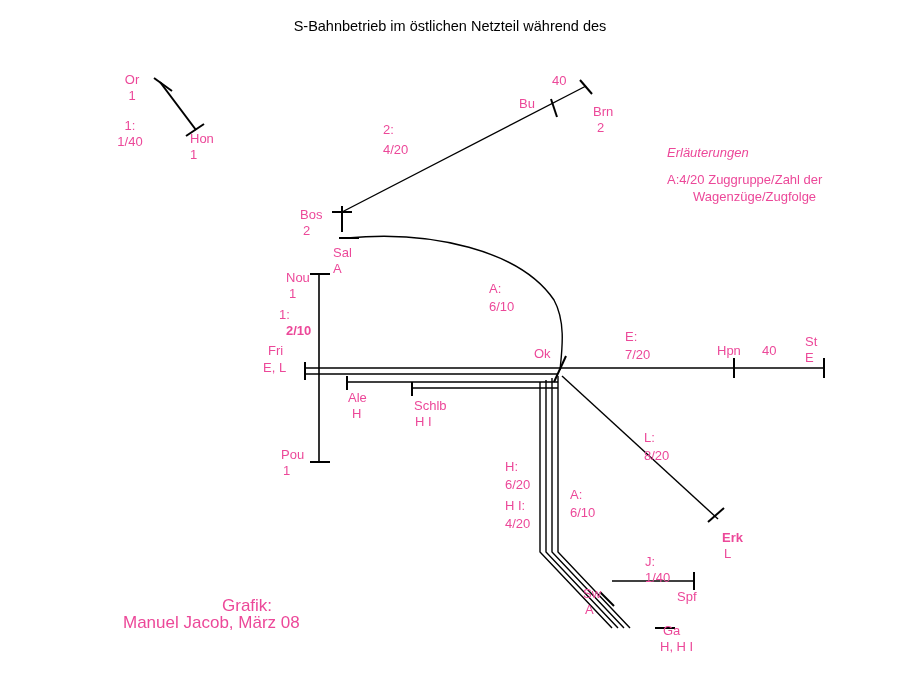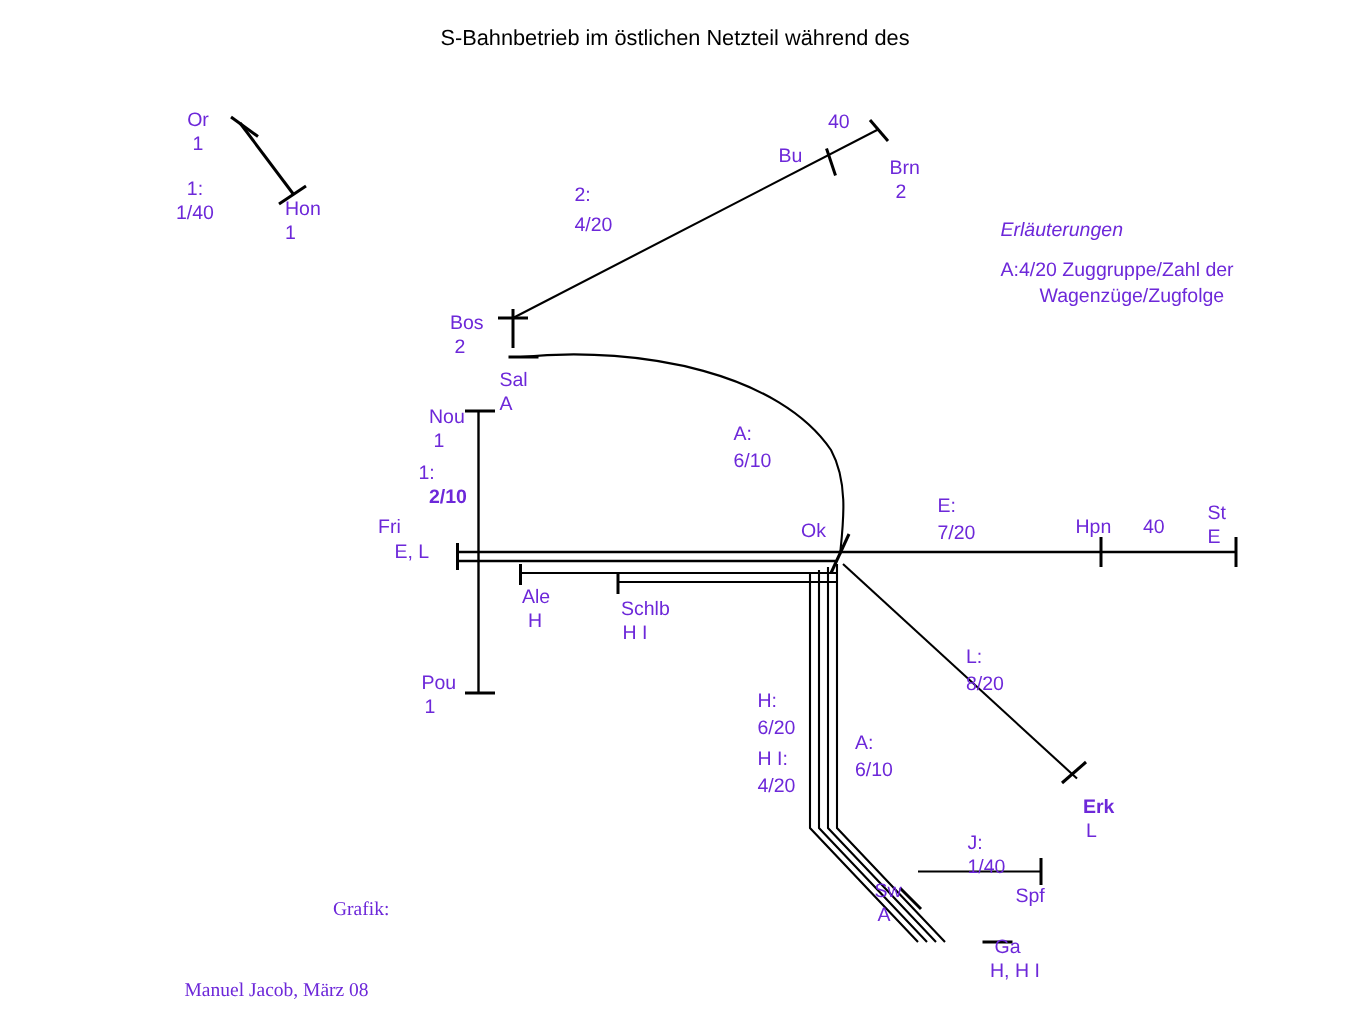--- a/index.html
+++ b/index.html
@@ -23,33 +23,33 @@
     left: 0;
     top: 0;
     width: 900px;
     height: 675px;
   }
   .lbl {
     position: absolute;
     font-size: 13px;
     line-height: 15px;
     white-space: pre;
-    color: #6d28d9;
+    color: #ec4899;
   }
   .title-line {
     position: absolute;
     width: 900px;
     text-align: center;
     font-size: 14.5px;
     line-height: 20px;
     white-space: pre;
   }
   .ctr { text-align: center; }
   .legend-title { font-size: 13px; }
-  .credit { font-size: 13px; line-height: 17px; font-family: Liberation Serif, serif; }
+  .credit { font-size: 17px; line-height: 17px; }
 </style>
 </head>
 <body>
 
 <div id="canvas">
 
   <div class="title-line" style="left:0; top:16px;">S-Bahnbetrieb im östlichen Netzteil während des</div>
 
   <svg id="diagram-svg" viewBox="0 0 900 675" xmlns="http://www.w3.org/2000/svg">
     <g stroke="#000000" fill="none" stroke-linecap="butt">
@@ -120,21 +120,21 @@
   <div class="lbl" style="left:303px; top:223px;">2</div>
 
   <div class="lbl" style="left:333px; top:245px;">Sal</div>
   <div class="lbl" style="left:333px; top:261px;">A</div>
 
   <div class="lbl" style="left:286px; top:270px;">Nou</div>
   <div class="lbl" style="left:289px; top:286px;">1</div>
   <div class="lbl" style="left:279px; top:307px;">1:</div>
   <div class="lbl" style="left:286px; top:323px;font-weight:bold;">2/10</div>
 
-  <div class="lbl" style="left:252px; top:343px;">Fri</div>
+  <div class="lbl" style="left:268px; top:343px;">Fri</div>
   <div class="lbl" style="left:263px; top:360px;">E, L</div>
 
   <div class="lbl" style="left:281px; top:447px;">Pou</div>
   <div class="lbl" style="left:283px; top:463px;">1</div>
 
   <div class="lbl" style="left:348px; top:390px;">Ale</div>
   <div class="lbl" style="left:352px; top:406px;">H</div>
 
   <div class="lbl" style="left:414px; top:398px;">Schlb</div>
   <div class="lbl" style="left:415px; top:414px;">H I</div>
@@ -176,15 +176,15 @@
   <div class="lbl" style="left:585px; top:602px;">A</div>
 
   <div class="lbl" style="left:663px; top:623px;">Ga</div>
   <div class="lbl" style="left:660px; top:639px;">H, H I</div>
 
   <div class="lbl legend-title" style="left:667px; top:145px;font-style:italic;">Erläuterungen</div>
   <div class="lbl" style="left:667px; top:172px;">A:4/20 Zuggruppe/Zahl der</div>
   <div class="lbl" style="left:693px; top:189px;">Wagenzüge/Zugfolge</div>
 
   <div class="lbl credit" style="left:222px; top:597px;">Grafik:</div>
-  <div class="lbl credit" style="left:123px; top:614px;margin-top:37px;">Manuel Jacob, März 08</div>
+  <div class="lbl credit" style="left:123px; top:614px;">Manuel Jacob, März 08</div>
 
 </div>
 
 </body></html>

